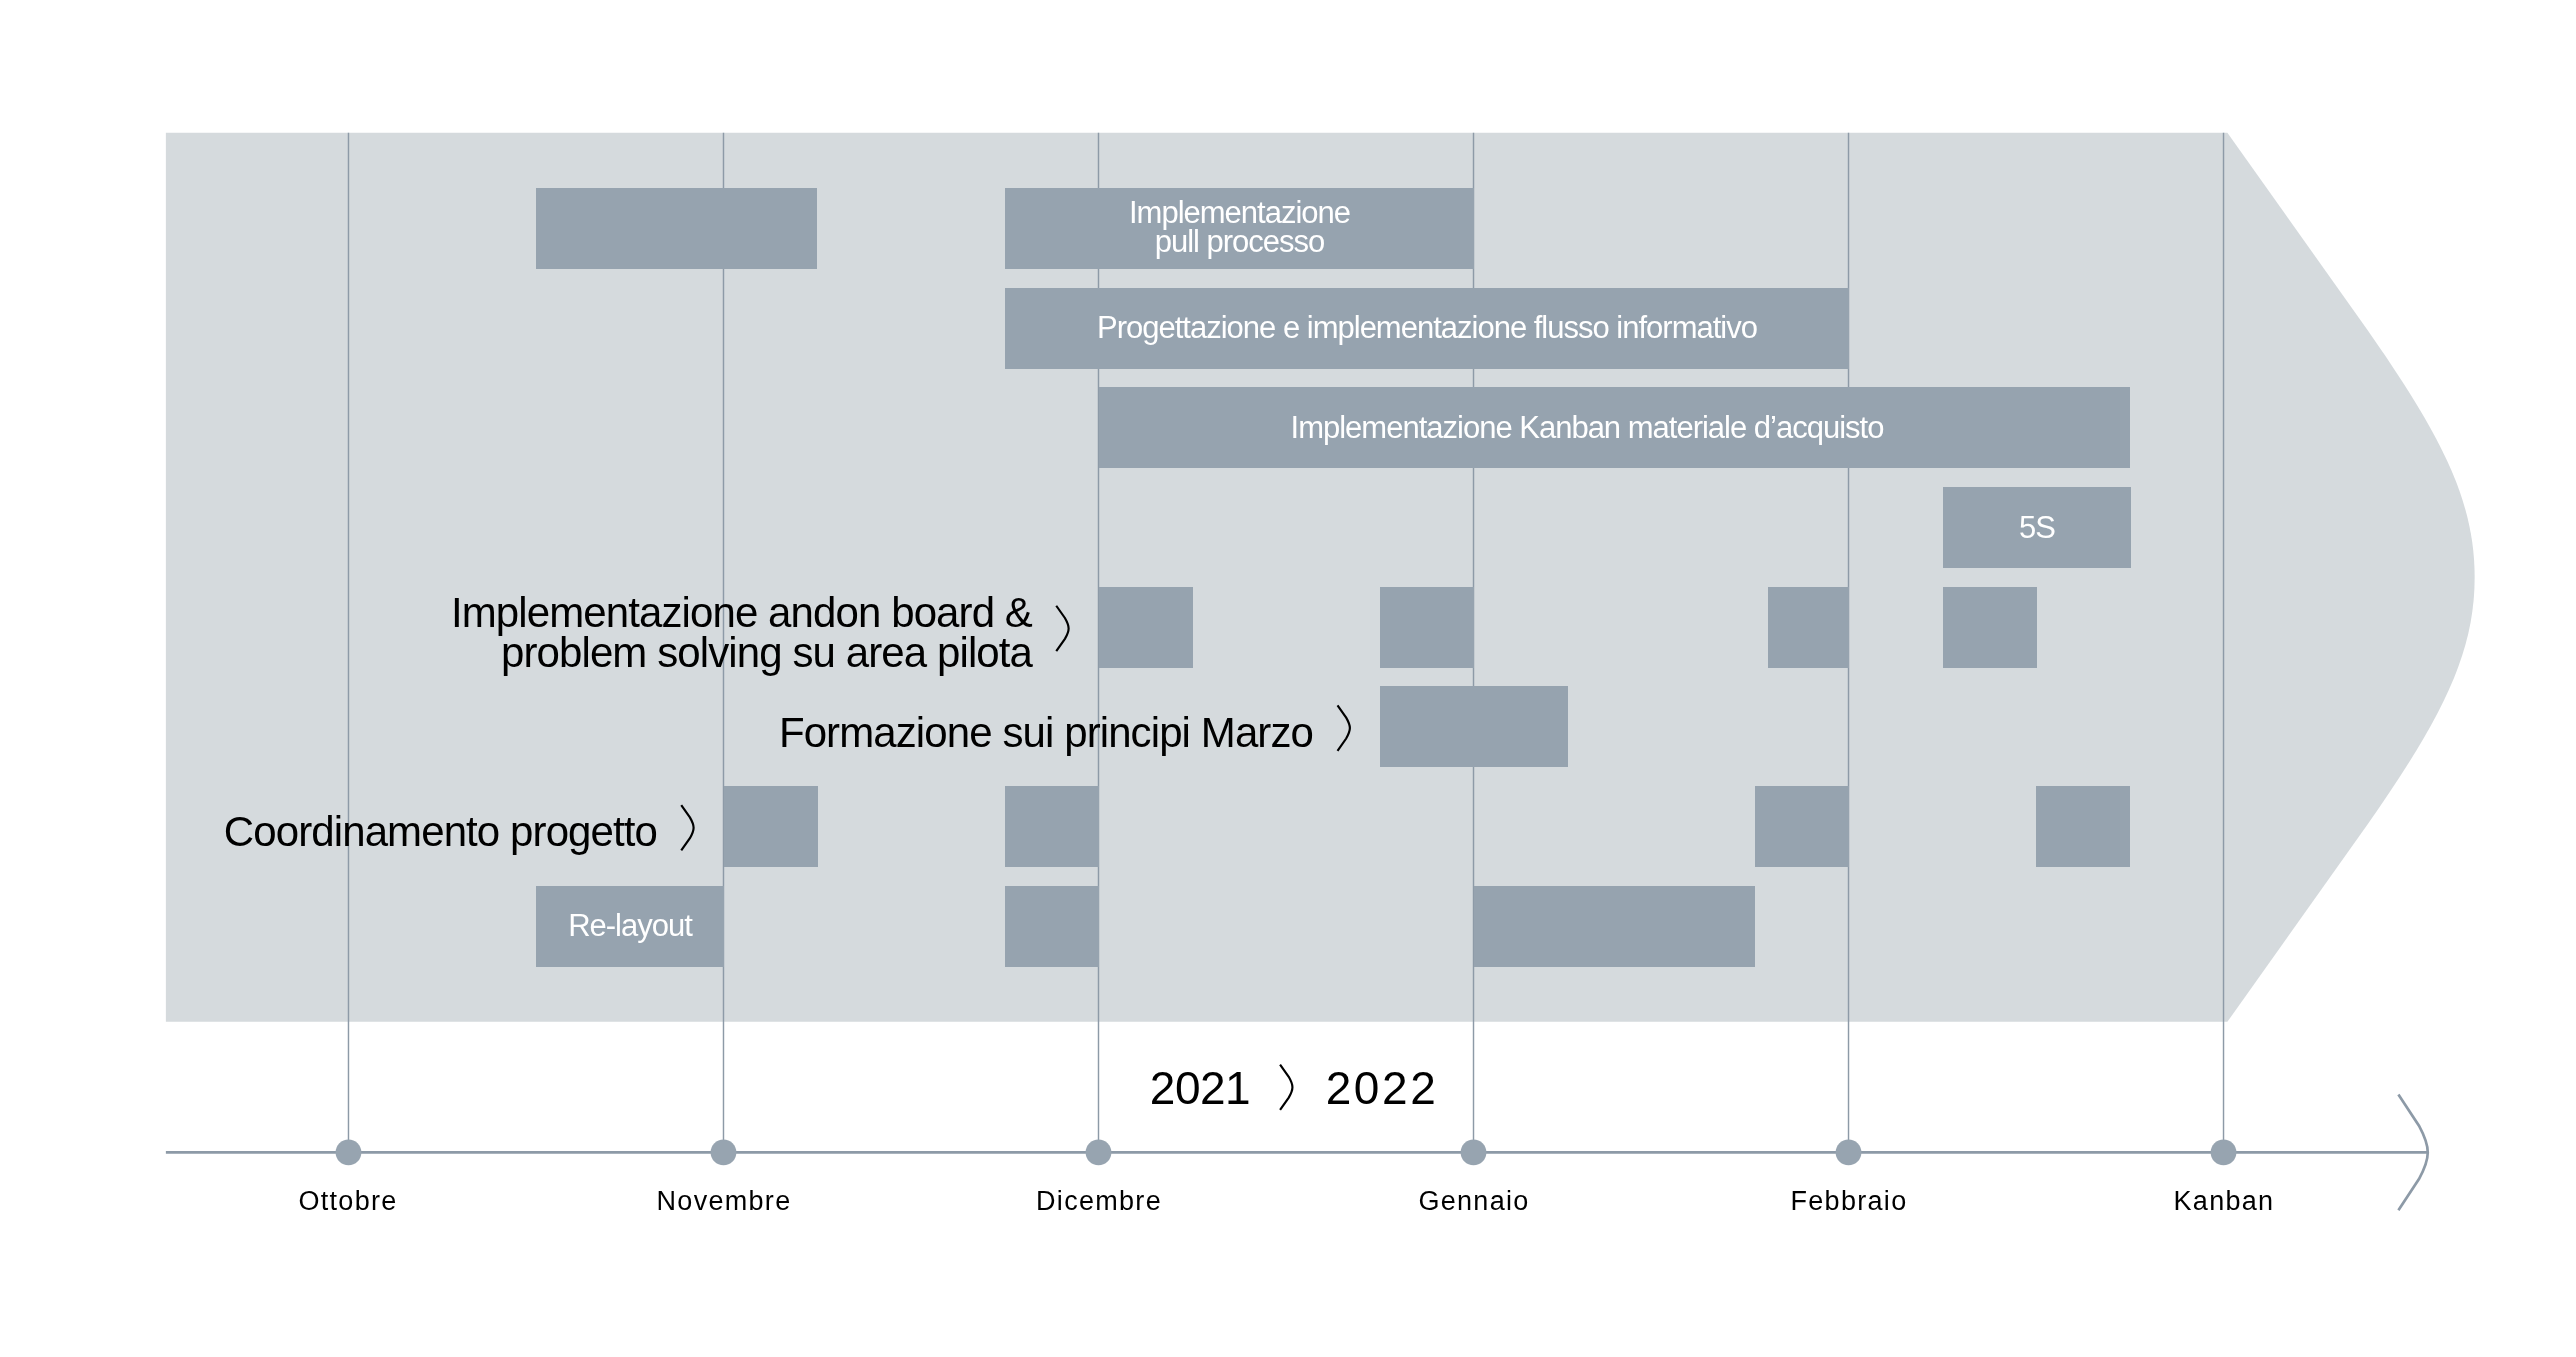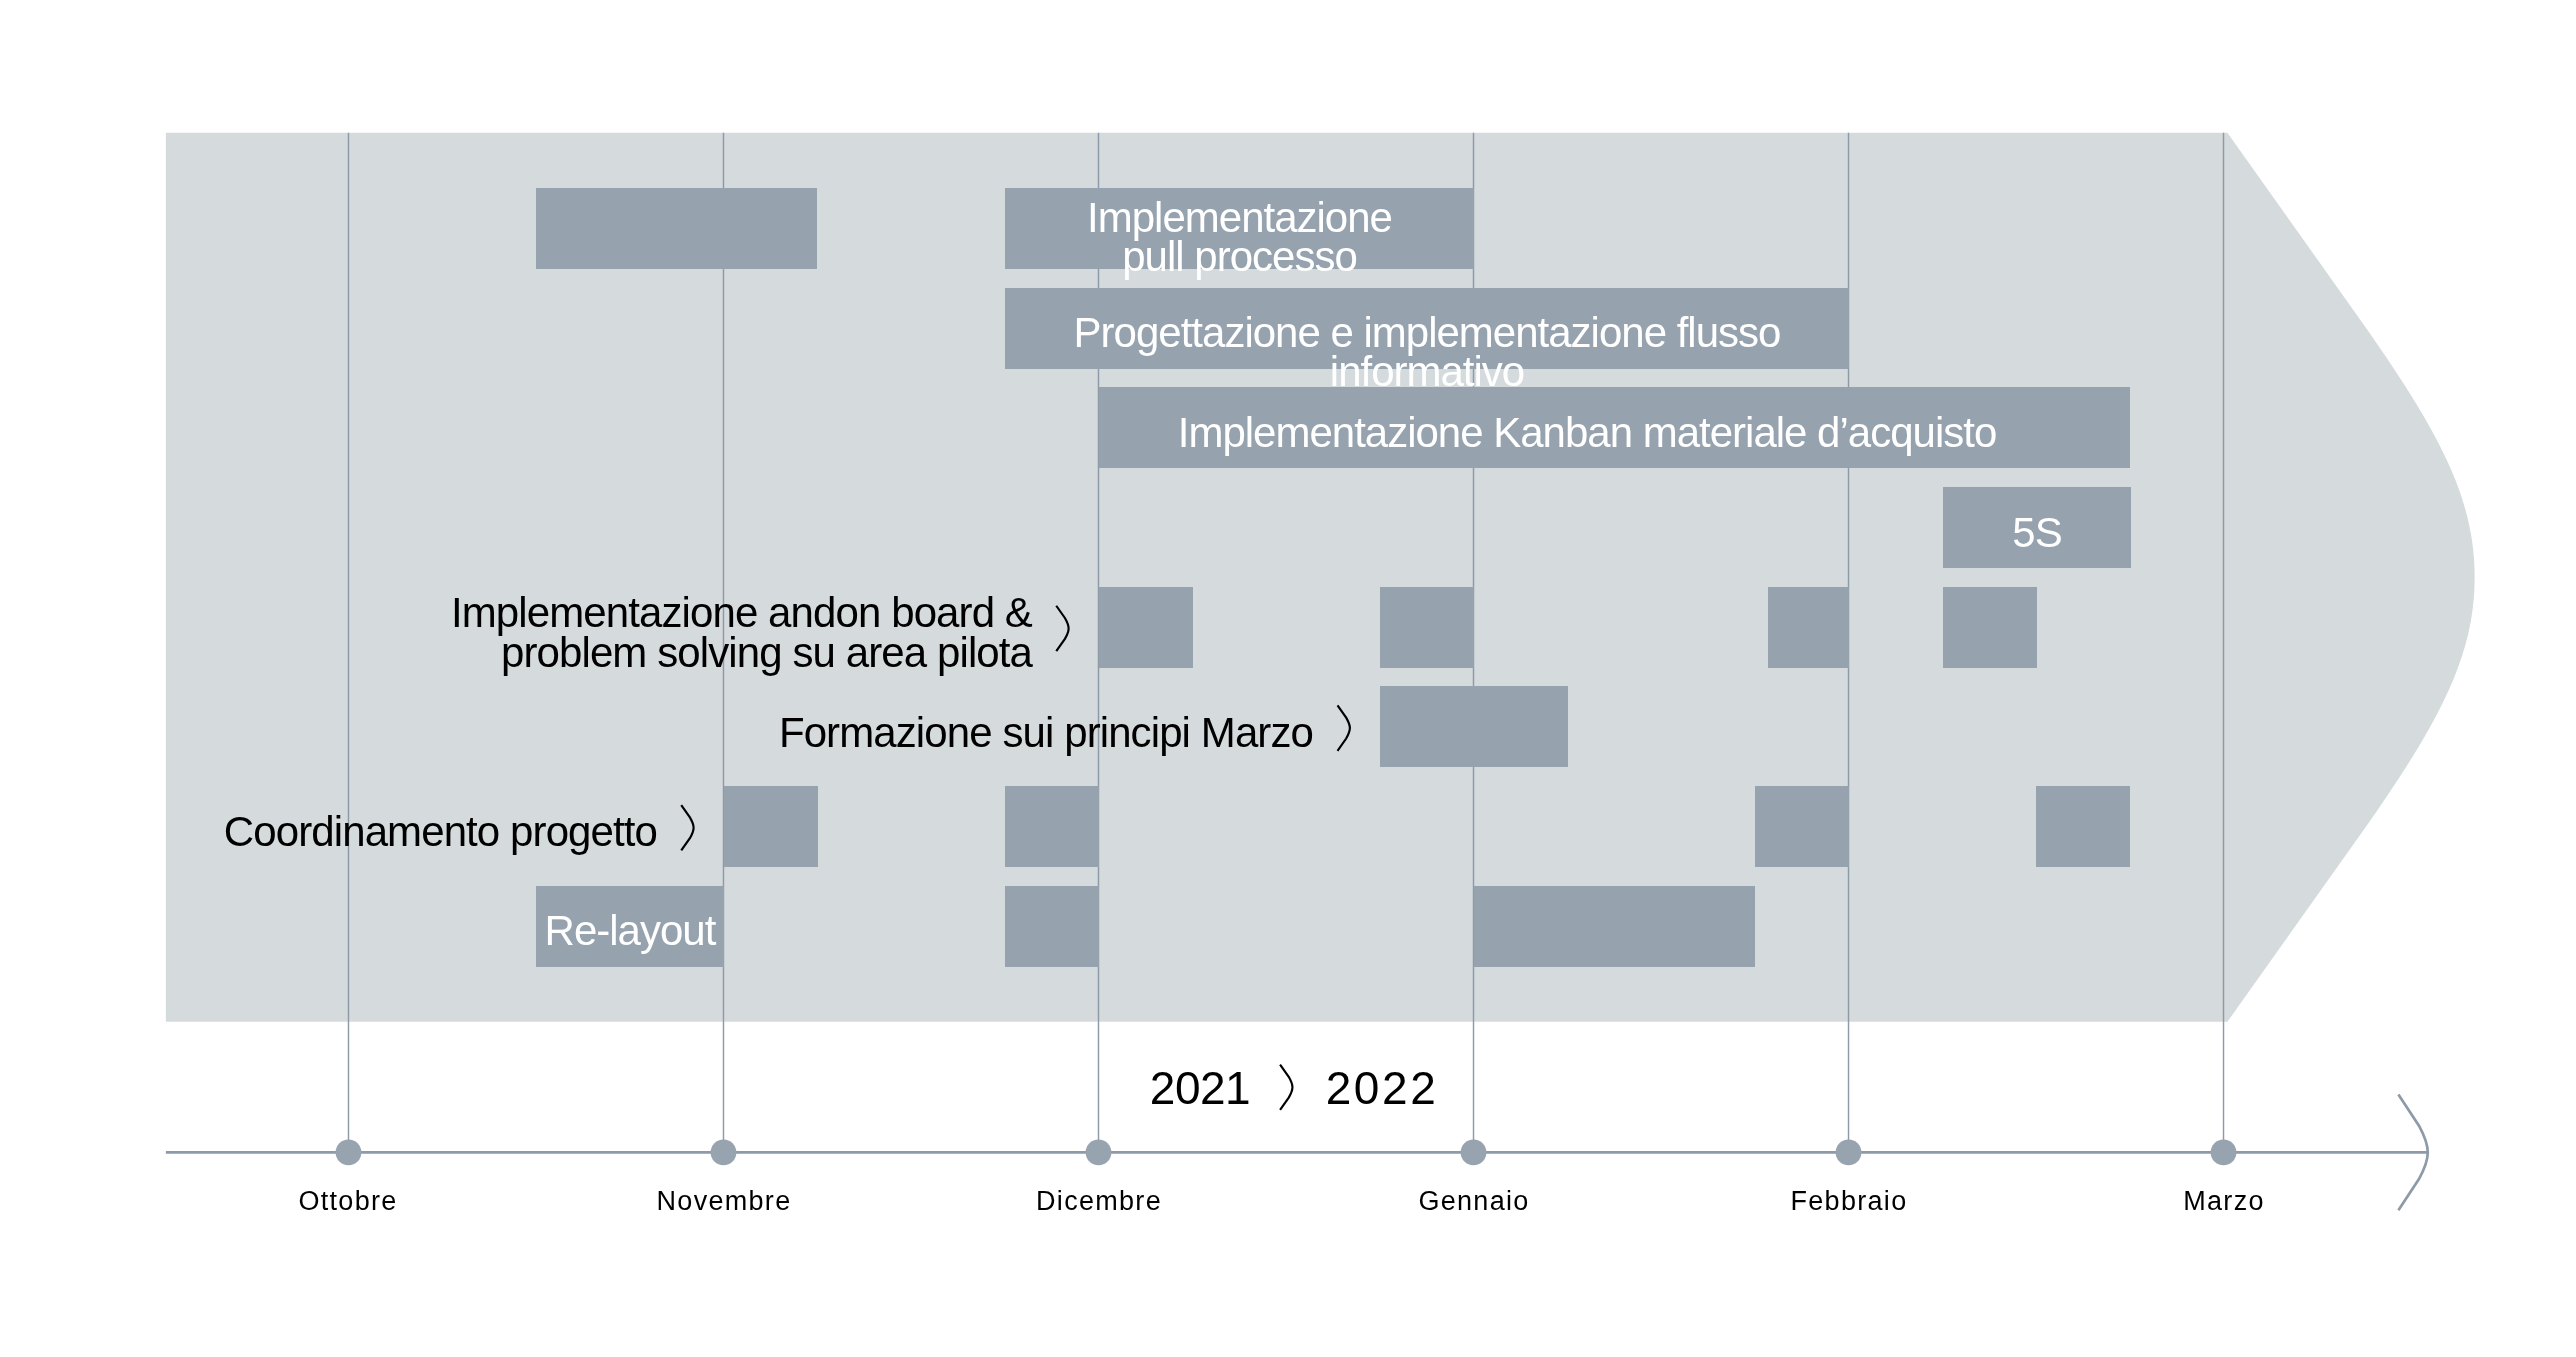--- a/index.html
+++ b/index.html
@@ -3,21 +3,21 @@
 <meta charset="utf-8">
 <style>
   html,body{margin:0;padding:0;background:#ffffff;}
   body{width:2640px;height:1358px;overflow:hidden;
        font-family:"Liberation Sans",sans-serif;
        -webkit-font-smoothing:antialiased;}
   #stage{position:relative;width:2640px;height:1358px;background:#ffffff;}
   svg.layer{position:absolute;left:0;top:0;width:2640px;height:1358px;overflow:visible;}
   .bar{position:absolute;background:#96a3af;}
   .bar-label{position:absolute;color:#ffffff;text-align:center;white-space:pre-line;
-             font-size:42px;line-height:0.925;letter-spacing:-1px;}
+             font-size:31px;line-height:0.925;letter-spacing:-1px;}
   .row-label{position:absolute;color:#000000;text-align:right;white-space:pre-line;
              font-size:42px;line-height:0.96;letter-spacing:-0.9px;}
   .month-label{position:absolute;color:#000000;text-align:center;font-size:27px;
                letter-spacing:1.3px;}
   .year-label{position:absolute;color:#000000;font-size:46px;letter-spacing:2.6px;}
 </style>
 </head>
 <body>
 
 <div id="stage">
@@ -82,19 +82,19 @@
       <div class="row-label" style="right: 1608px; top: 593px;">Implementazione andon board &amp;
 problem solving su area pilota</div>
       <div class="row-label" style="right: 1327px; top: 713px;">Formazione sui principi Marzo</div>
       <div class="row-label" style="right: 1983px; top: 812px; margin-left: 44px;">Coordinamento progetto</div>
       <div class="bar-label" style="left: 536px; width: 188px; top: 912px;">Re-layout</div>
       <div class="month-label" style="left: 142px; width: 412px; top: 1186px;">Ottobre</div>
       <div class="month-label" style="left: 518px; width: 412px; top: 1186px;">Novembre</div>
       <div class="month-label" style="left: 893px; width: 412px; top: 1186px;">Dicembre</div>
       <div class="month-label" style="left: 1268px; width: 412px; top: 1186px;">Gennaio</div>
       <div class="month-label" style="left: 1643px; width: 412px; top: 1186px;">Febbraio</div>
-      <div class="month-label" style="left: 2018px; width: 412px; top: 1186px;">Marzo</div>
+      <div class="month-label" style="left: 2018px; width: 412px; top: 1186px;">Kanban</div>
       <div class="year-label" style="left: 1097px; width: 206px; text-align: center; letter-spacing: -0.5px; top: 1061px;">2021</div>
       <div class="year-label" style="left: 1279px; width: 206px; text-align: center; letter-spacing: 2.6px; top: 1061px;">2022</div>
     </div>
 
 </div>
 
 
 </body></html>

